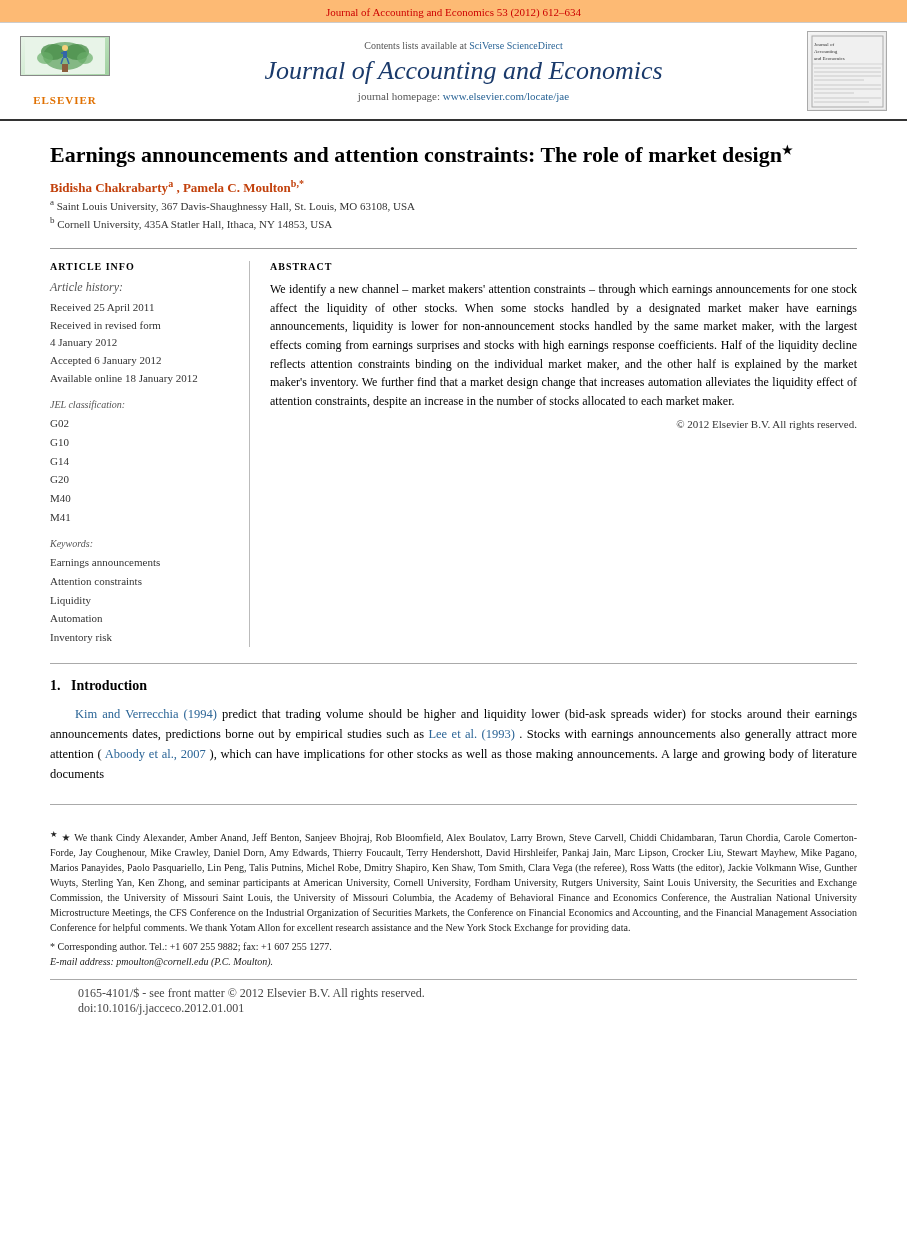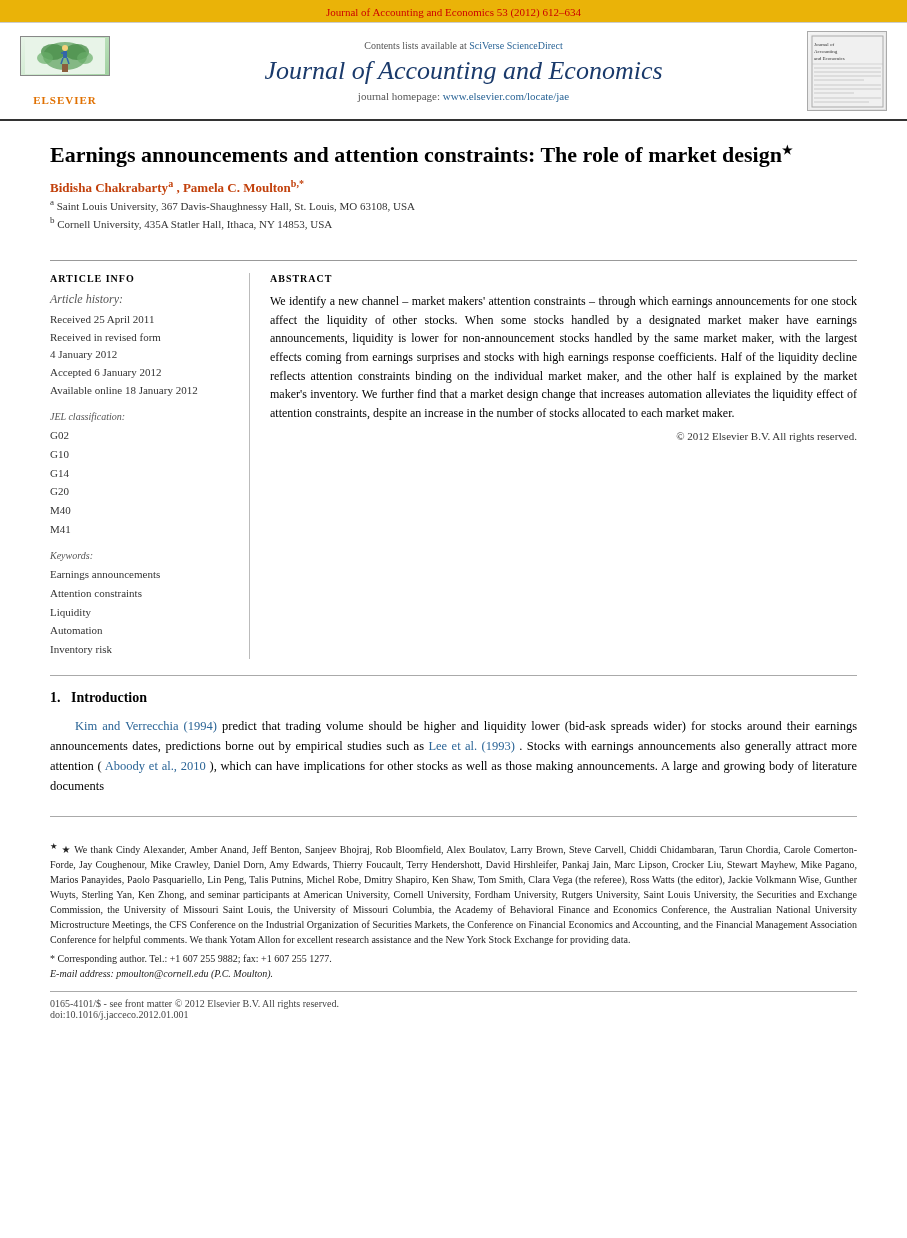--- a/index.html
+++ b/index.html
@@ -5,21 +5,21 @@
     * { box-sizing: border-box; margin: 0; padding: 0; }
     body {
       font-family: "Times New Roman", Times, serif;
       font-size: 13px;
       background: #fff;
       color: #000;
       width: 907px;
       min-height: 1238px;
     }
     .top-bar {
-      background: #eab308;
+      background: #fdba74;
       text-align: center;
       padding: 6px 0 4px 0;
       font-size: 11px;
       color: #c00;
       border-bottom: 1px solid #ccc;
     }
     .journal-header {
       display: flex;
       align-items: stretch;
       border-bottom: 2px solid #333;
@@ -136,21 +136,21 @@
       margin-bottom: 0;
       color: #c2410c;
       font-weight: bold;
     }
     .authors sup {
       font-size: 10px;
     }
     .affiliations {
       font-size: 11px;
       color: #333;
-      margin-bottom: 28px;
+      margin-bottom: 16px;
       line-height: 1.5;
     }
     .affiliations sup {
       font-size: 9px;
     }
     .two-col {
       display: flex;
       gap: 20px;
       border-top: 1px solid #999;
       padding-top: 12px;
@@ -251,22 +251,23 @@
       line-height: 1.5;
       color: #222;
       text-align: justify;
     }
     .footer-bar {
       border-top: 1px solid #aaa;
       margin-top: 10px;
       padding-top: 6px;
     }
     .footer-text {
-      font-size: 10px;
+      font-size: 12px;
       color: #444;
+      margin-left: 28px;
     }
     .body-text p {
       margin-bottom: 0;
       text-indent: 2em;
     }
   </style>
 </head>
 <body>
 
 <div class="top-bar">
@@ -399,21 +400,21 @@
     &nbsp;
     <span>Introduction</span>
   </div>
 
   <div class="body-text">
     <p>
       <a href="#">Kim and Verrecchia (1994)</a>
       <span> predict that trading volume should be higher and liquidity lower (bid-ask spreads wider) for stocks around their earnings announcements dates, predictions borne out by empirical studies such as </span>
       <a href="#">Lee et al. (1993)</a>
       <span>. Stocks with earnings announcements also generally attract more attention (</span>
-      <a href="#">Aboody et al., 2010</a>
+      <a href="#">Aboody et al., 2007</a>
       <span>), which can have implications for other stocks as well as those making announcements. A large and growing body of literature documents</span>
     </p>
   </div>
 
   <div class="footnote-section">
     <div class="footnote-text">
       <sup>★</sup>
       <span>★ We thank Cindy Alexander, Amber Anand, Jeff Benton, Sanjeev Bhojraj, Rob Bloomfield, Alex Boulatov, Larry Brown, Steve Carvell, Chiddi Chidambaran, Tarun Chordia, Carole Comerton-Forde, Jay Coughenour, Mike Crawley, Daniel Dorn, Amy Edwards, Thierry Foucault, Terry Hendershott, David Hirshleifer, Pankaj Jain, Marc Lipson, Crocker Liu, Stewart Mayhew, Mike Pagano, Marios Panayides, Paolo Pasquariello, Lin Peng, Talis Putnins, Michel Robe, Dmitry Shapiro, Ken Shaw, Tom Smith, Clara Vega (the referee), Ross Watts (the editor), Jackie Volkmann Wise, Gunther Wuyts, Sterling Yan, Ken Zhong, and seminar participants at American University, Cornell University, Fordham University, Rutgers University, Saint Louis University, the Securities and Exchange Commission, the University of Missouri Saint Louis, the University of Missouri Columbia, the Academy of Behavioral Finance and Economics Conference, the Australian National University Microstructure Meetings, the CFS Conference on the Industrial Organization of Securities Markets, the Conference on Financial Economics and Accounting, and the Financial Management Association Conference for helpful comments. We thank Yotam Allon for excellent research assistance and the New York Stock Exchange for providing data.</span>
     </div>
     <div class="footnote-text" style="margin-top:4px;">

